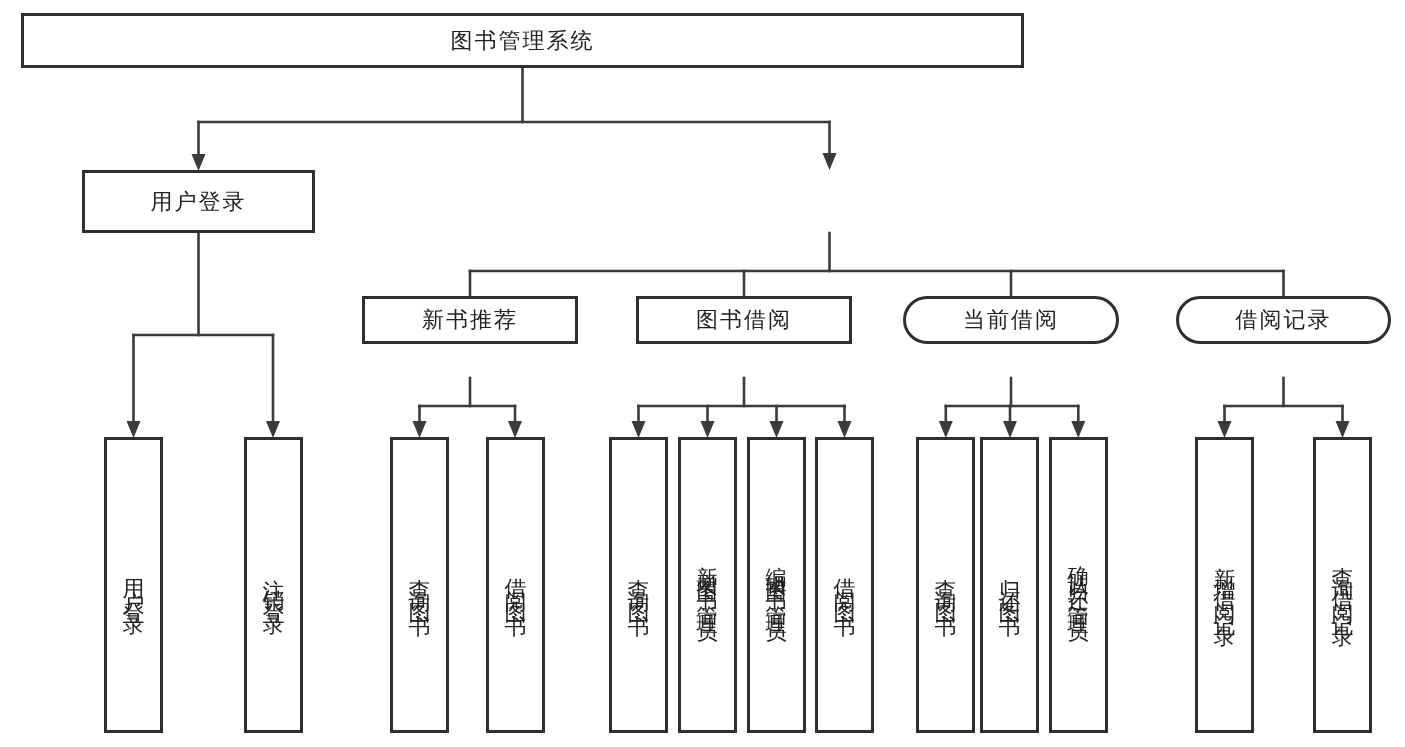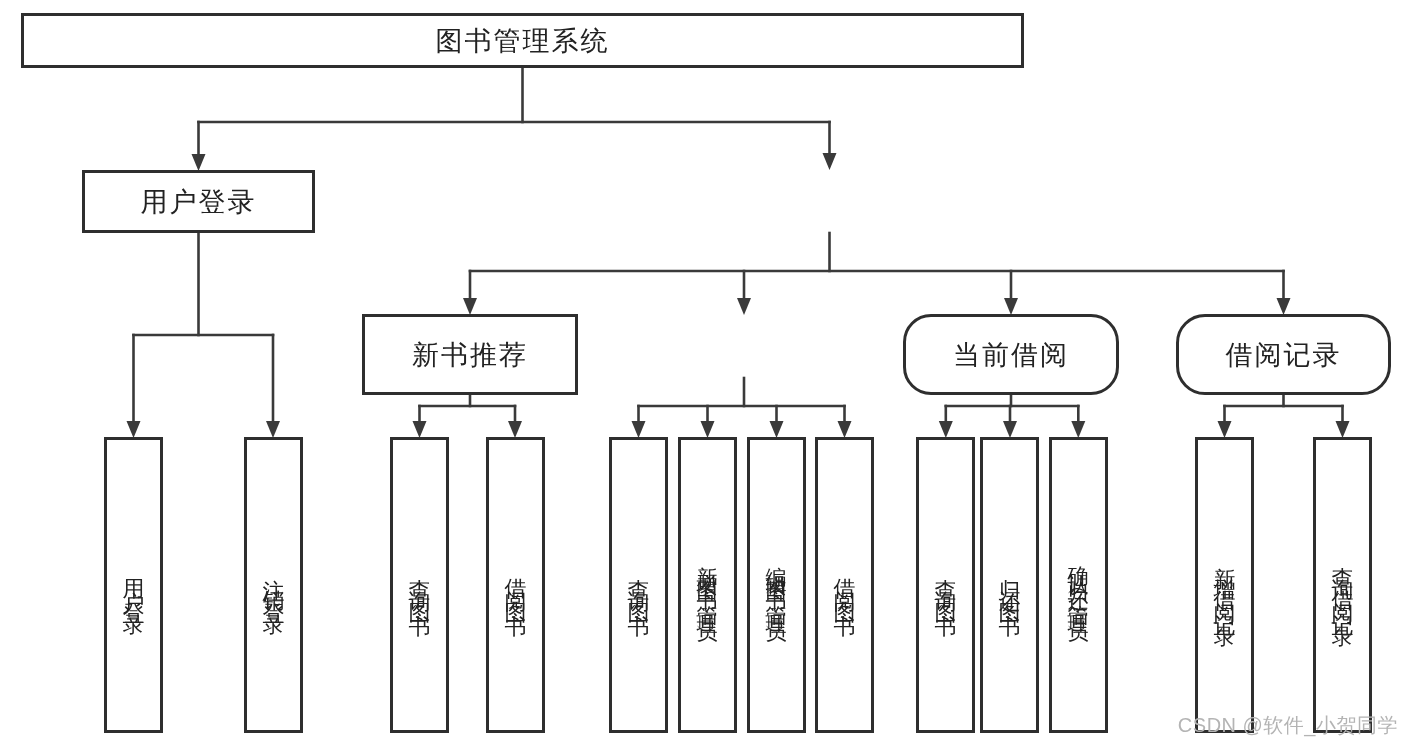--- a/index.html
+++ b/index.html
@@ -18,24 +18,24 @@
   .stage{position:absolute;inset:0;}
   svg.connectors{position:absolute;left:0;top:0;z-index:1;pointer-events:none;}
   svg.connectors line{stroke:var(--line);stroke-width:2.6;stroke-linecap:square;}
   svg.connectors polygon{fill:var(--line);}
   .node{
     position:absolute;box-sizing:border-box;background:#ffffff;
     border:3px solid var(--box_border);
     display:flex;align-items:center;justify-content:center;
     color:var(--text);z-index:2;
   }
-  .hnode{font-size:27px;letter-spacing:2px;white-space:nowrap;}
+  .hnode{font-size:22px;letter-spacing:2px;white-space:nowrap;}
   .root{left:21px;top:13px;width:1003px;height:55px;}
   .l2{top:170px;height:63px;}
-  .l3{top:314px;height:81px;text-align:right;}
+  .l3{top:296px;height:48px;text-align:right;}
   .leaf{top:437px;width:59px;height:296px;}
   .leaf span{
     writing-mode:vertical-rl;text-orientation:mixed;
     font-size:22px;letter-spacing:12px;line-height:1;color:var(--text);
   }
   .leaf.tight span{font-size:21px;letter-spacing:8px;}
   .watermark{
     position:absolute;top:712px;right:7px;z-index:3;
     font-size:20px;letter-spacing:0.5px;color:var(--watermark);white-space:nowrap;
   }
@@ -104,20 +104,23 @@
     <span>图书管理系统</span>
   </div>
 
   <div class="node l2 hnode" style="left:82px;width:233px;">
     <span>用户登录</span>
   </div>
 
   <div class="node l3 hnode" style="left:362px;width:216px;">
     <span>新书推荐</span>
   </div>
+  <div class="node l3 hnode" style="left:636px;width:216px;">
+    <span>图书借阅</span>
+  </div>
   <div class="node l3 hnode" style="left:903px;width:216px;border-radius:28px;">
     <span>当前借阅</span>
   </div>
   <div class="node l3 hnode" style="left:1176px;width:215px;border-radius:29px;">
     <span>借阅记录</span>
   </div>
 
   <div class="node leaf" style="left:104px;">
     <span>用户登录</span>
   </div>
@@ -155,14 +158,13 @@
     <span>确认归还（管理员）</span>
   </div>
 
   <div class="node leaf" style="left:1195px;">
     <span>新增借阅记录</span>
   </div>
   <div class="node leaf" style="left:1313px;">
     <span>查询借阅记录</span>
   </div>
 
-  <div class="watermark">CSDN @软件_小贺同学</div>
 </div>
 
 </body></html>

